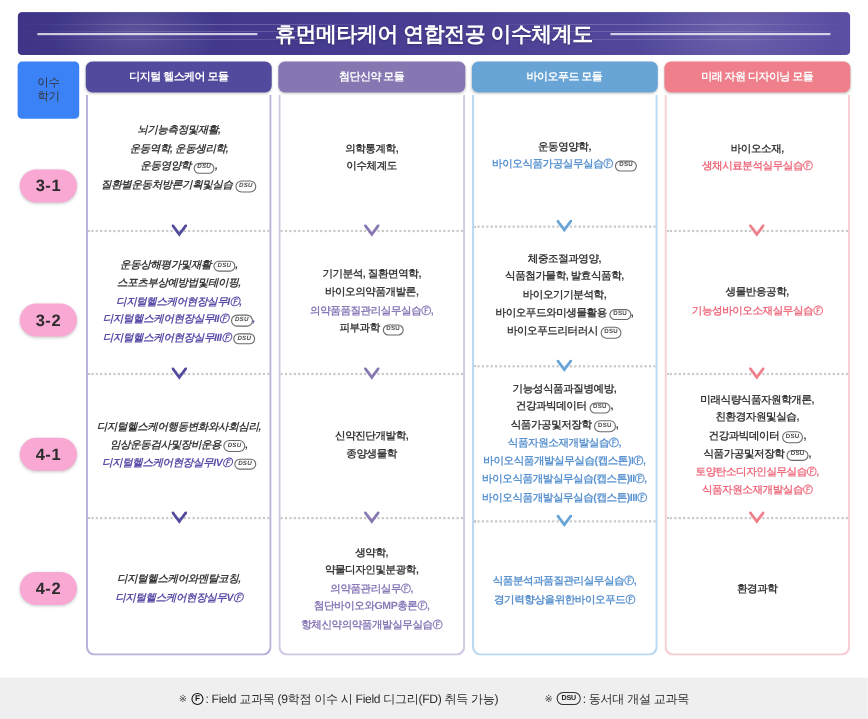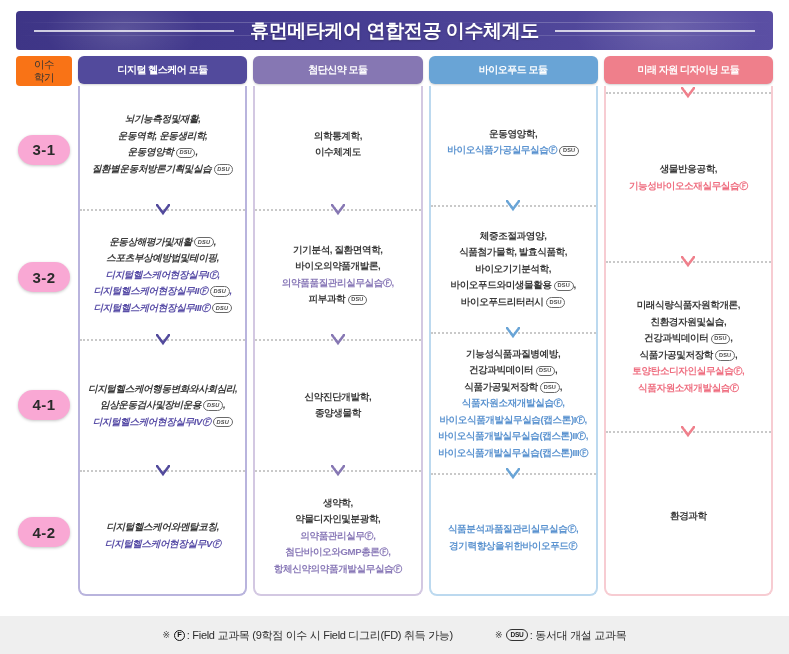--- a/index.html
+++ b/index.html
@@ -81,22 +81,22 @@
   }
 
   .col {
     position: relative;
     display: flex;
     flex-direction: column;
   }
 
   
   .sem-head {
-    height: 30px;
-    background: #f97316;
+    height: 52px;
+    background: #3b82f6;
     border-radius: 4px;
     display: flex;
     flex-direction: column;
     align-items: center;
     justify-content: center;
     font-size: 10.5px;
     color: #333333;
     line-height: 1.25;
     letter-spacing: -0.4px;
   }
@@ -495,20 +495,28 @@
                 <div><span style="color: rgb(91, 147, 208);">식품분석과품질관리실무실습</span><span class="fd" style="color: rgb(91, 147, 208);">Ⓕ</span><span style="color: rgb(91, 147, 208);">,</span></div>
                 <div><span style="color: rgb(91, 147, 208);">경기력향상을위한바이오푸드</span><span class="fd" style="color: rgb(91, 147, 208);">Ⓕ</span></div>
               </div>
             </div>
           </div>
         </div>
       </div>
     <div class="col" id="mcol-3">
         <div class="mod-head" style="background: rgb(239, 127, 139);">미래 자원 디자이닝 모듈</div>
         <div class="mod-track round-bottom" style="border-color: rgb(247, 204, 210);">
+          <div class="cell-wrap">
+            <div class="cell">
+              <div class="cell-inner">
+                <div><span>바이오소재,</span></div>
+                <div><span style="color: rgb(239, 111, 129);">생채시료분석실무실습</span><span class="fd" style="color: rgb(239, 111, 129);">Ⓕ</span></div>
+              </div>
+            </div>
+          </div>
           <div class="sep">
             <div class="dotline"></div>
             <div class="chev">
               <svg width="14" height="12" viewBox="0 0 14 12">
                 <path d="M1 1 L7 9 L13 1" fill="none" stroke="#ef7f8b" stroke-width="2.6" stroke-linecap="round" stroke-dasharray="1.6 1.6"></path>
               </svg>
             </div>
           </div>
           <div class="cell-wrap">
             <div class="cell">

